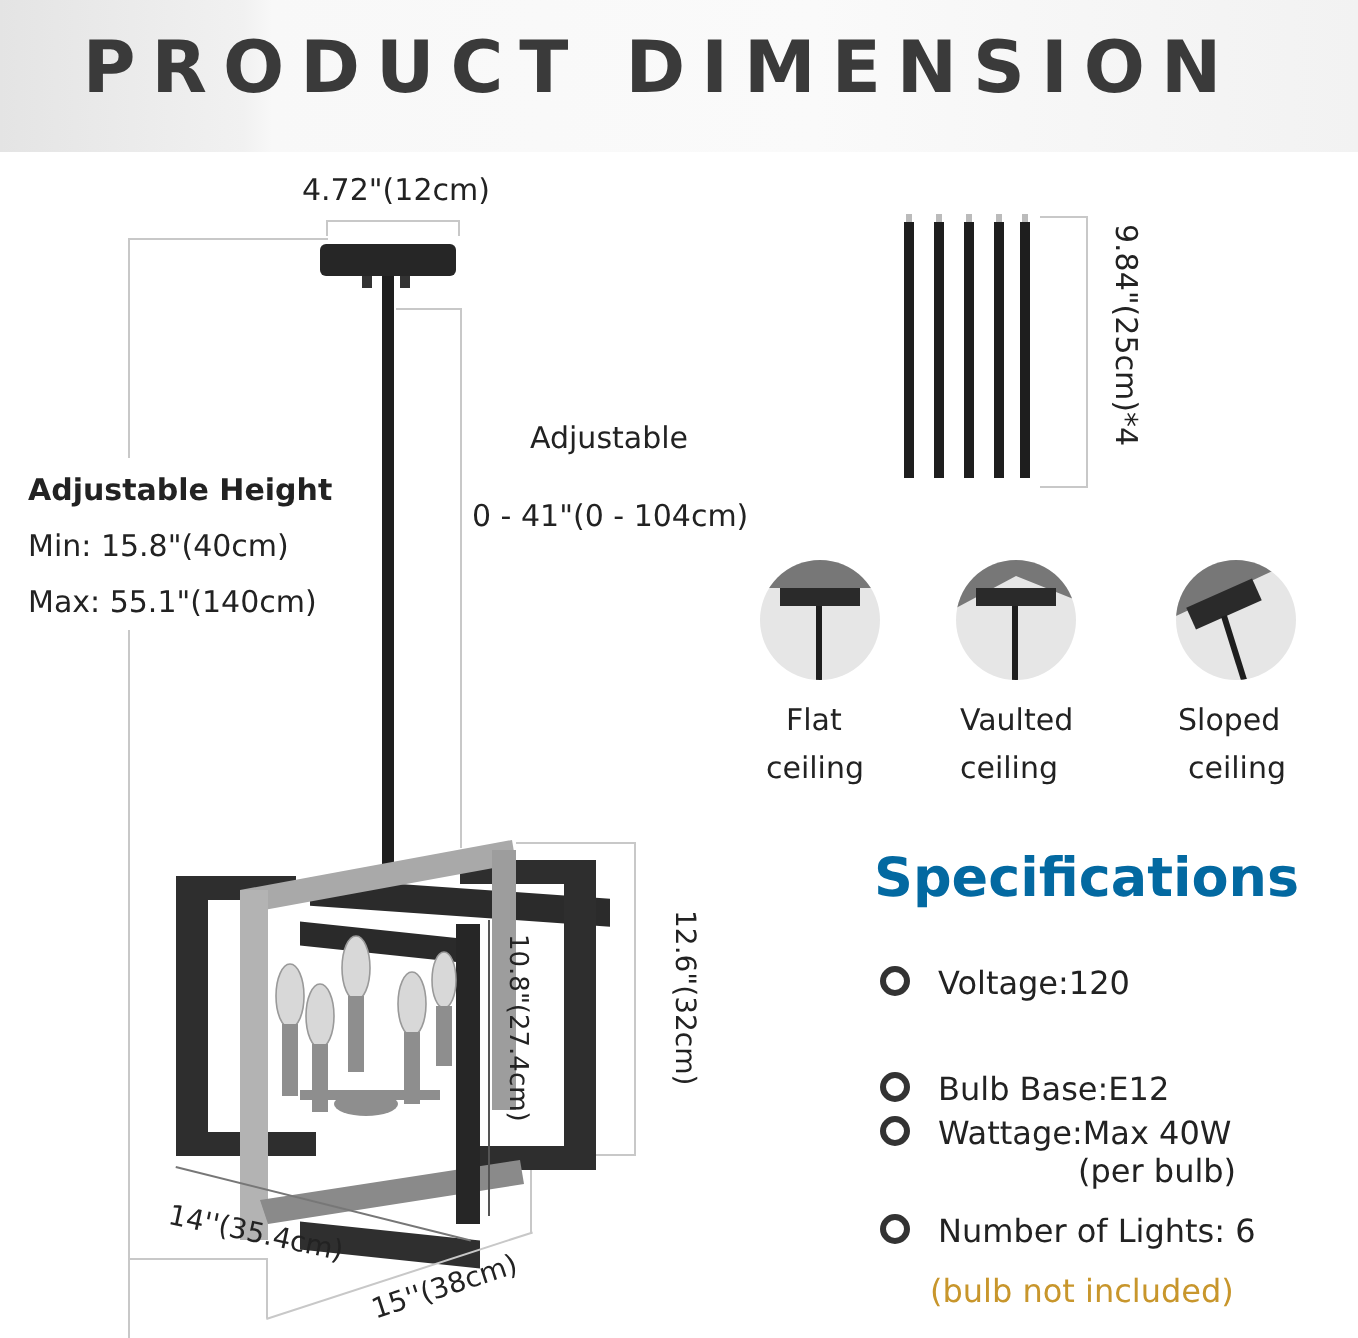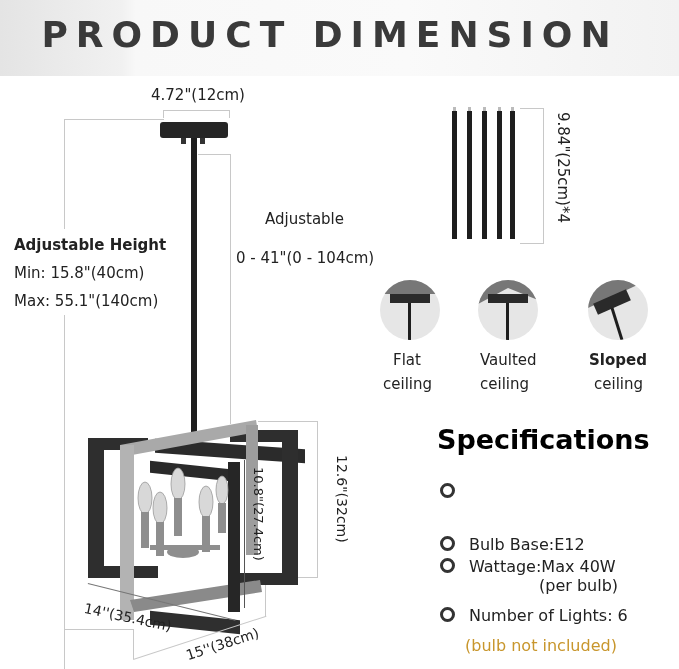--- a/index.html
+++ b/index.html
@@ -8,21 +8,21 @@
   .banner { position:absolute; left:0; top:0; width:679px; height:76px;
             background:linear-gradient(90deg,#e4e4e4 0%,#f1f1f1 18%,#f8f8f8 20%,#fafafa 60%,#f2f2f2 100%); }
   .banner-title { position:absolute; left:0; width:660px; top:14px; text-align:center;
                   font-family:"DejaVu Sans", sans-serif; font-weight:bold; font-size:36px;
                   letter-spacing:8px; color:#3a3a3a; }
   .txt { position:absolute; white-space:nowrap; font-size:15px; color:#222; }
   .vtext { position:absolute; white-space:nowrap; font-size:14px; color:#222;
            transform-origin:left top; transform:rotate(90deg); }
   .dim { position:absolute; background:#c8c8c8; }
   .ceiling-icon { position:absolute; width:60px; height:60px; border-radius:50%; background:#e6e6e6; overflow:hidden; }
-  .spec-title { position:absolute; left:437px; top:424px; font-size:27px; font-weight:bold; color:#000000; }
+  .spec-title { position:absolute; left:437px; top:424px; font-size:27px; font-weight:bold; color:#0369a1; }
   .spec-item { position:absolute; left:440px; font-size:16px; color:#222; white-space:nowrap; }
   .bullet { display:inline-block; width:9px; height:9px; border:3px solid #333; border-radius:50%;
             vertical-align:middle; margin-right:14px; position:relative; top:-2px; }
   .note { position:absolute; left:465px; top:636px; font-size:16px; color:#c8962c; }
 </style>
 </head>
 <body>
 
 <div class="banner">
   <div class="banner-title">PRODUCT DIMENSION</div>
@@ -151,27 +151,27 @@
     <polygon points="0,28 60,0 0,0" fill="#777"></polygon>
     <rect x="6" y="16" width="36" height="12" fill="#2a2a2a" transform="rotate(-24 24 22)"></rect>
     <line x1="24" y1="28" x2="34" y2="60" stroke="#1e1e1e" stroke-width="3"></line>
   </svg>
 </div>
 
 <div class="txt" style="left:393px;top:351px;text-align:right;">Flat</div>
 <div class="txt" style="left:383px;top:375px;">ceiling</div>
 <div class="txt" style="left:480px;top:351px;">Vaulted</div>
 <div class="txt" style="left:480px;top:375px;">ceiling</div>
-<div class="txt" style="left:589px;top:351px;font-weight:bold;">Sloped</div>
+<div class="txt" style="left:589px;top:351px;">Sloped</div>
 <div class="txt" style="left:594px;top:375px;">ceiling</div>
 
 <div class="spec-title">Specifications</div>
 
 <div class="spec-item" style="top:482px;">
-  <span class="bullet"></span>
+  <span class="bullet"></span><span>Voltage:120</span>
 </div>
 <div class="spec-item" style="top:519px;margin-top:16px;">
   <span class="bullet"></span><span>Bulb Base:E12</span>
 </div>
 <div class="spec-item" style="top:557px;">
   <span class="bullet"></span><span>Wattage:Max 40W</span>
 </div>
 <div class="spec-item" style="left:539px;top:576px;">(per bulb)</div>
 <div class="spec-item" style="top:606px;">
   <span class="bullet"></span><span>Number of Lights: 6</span>

